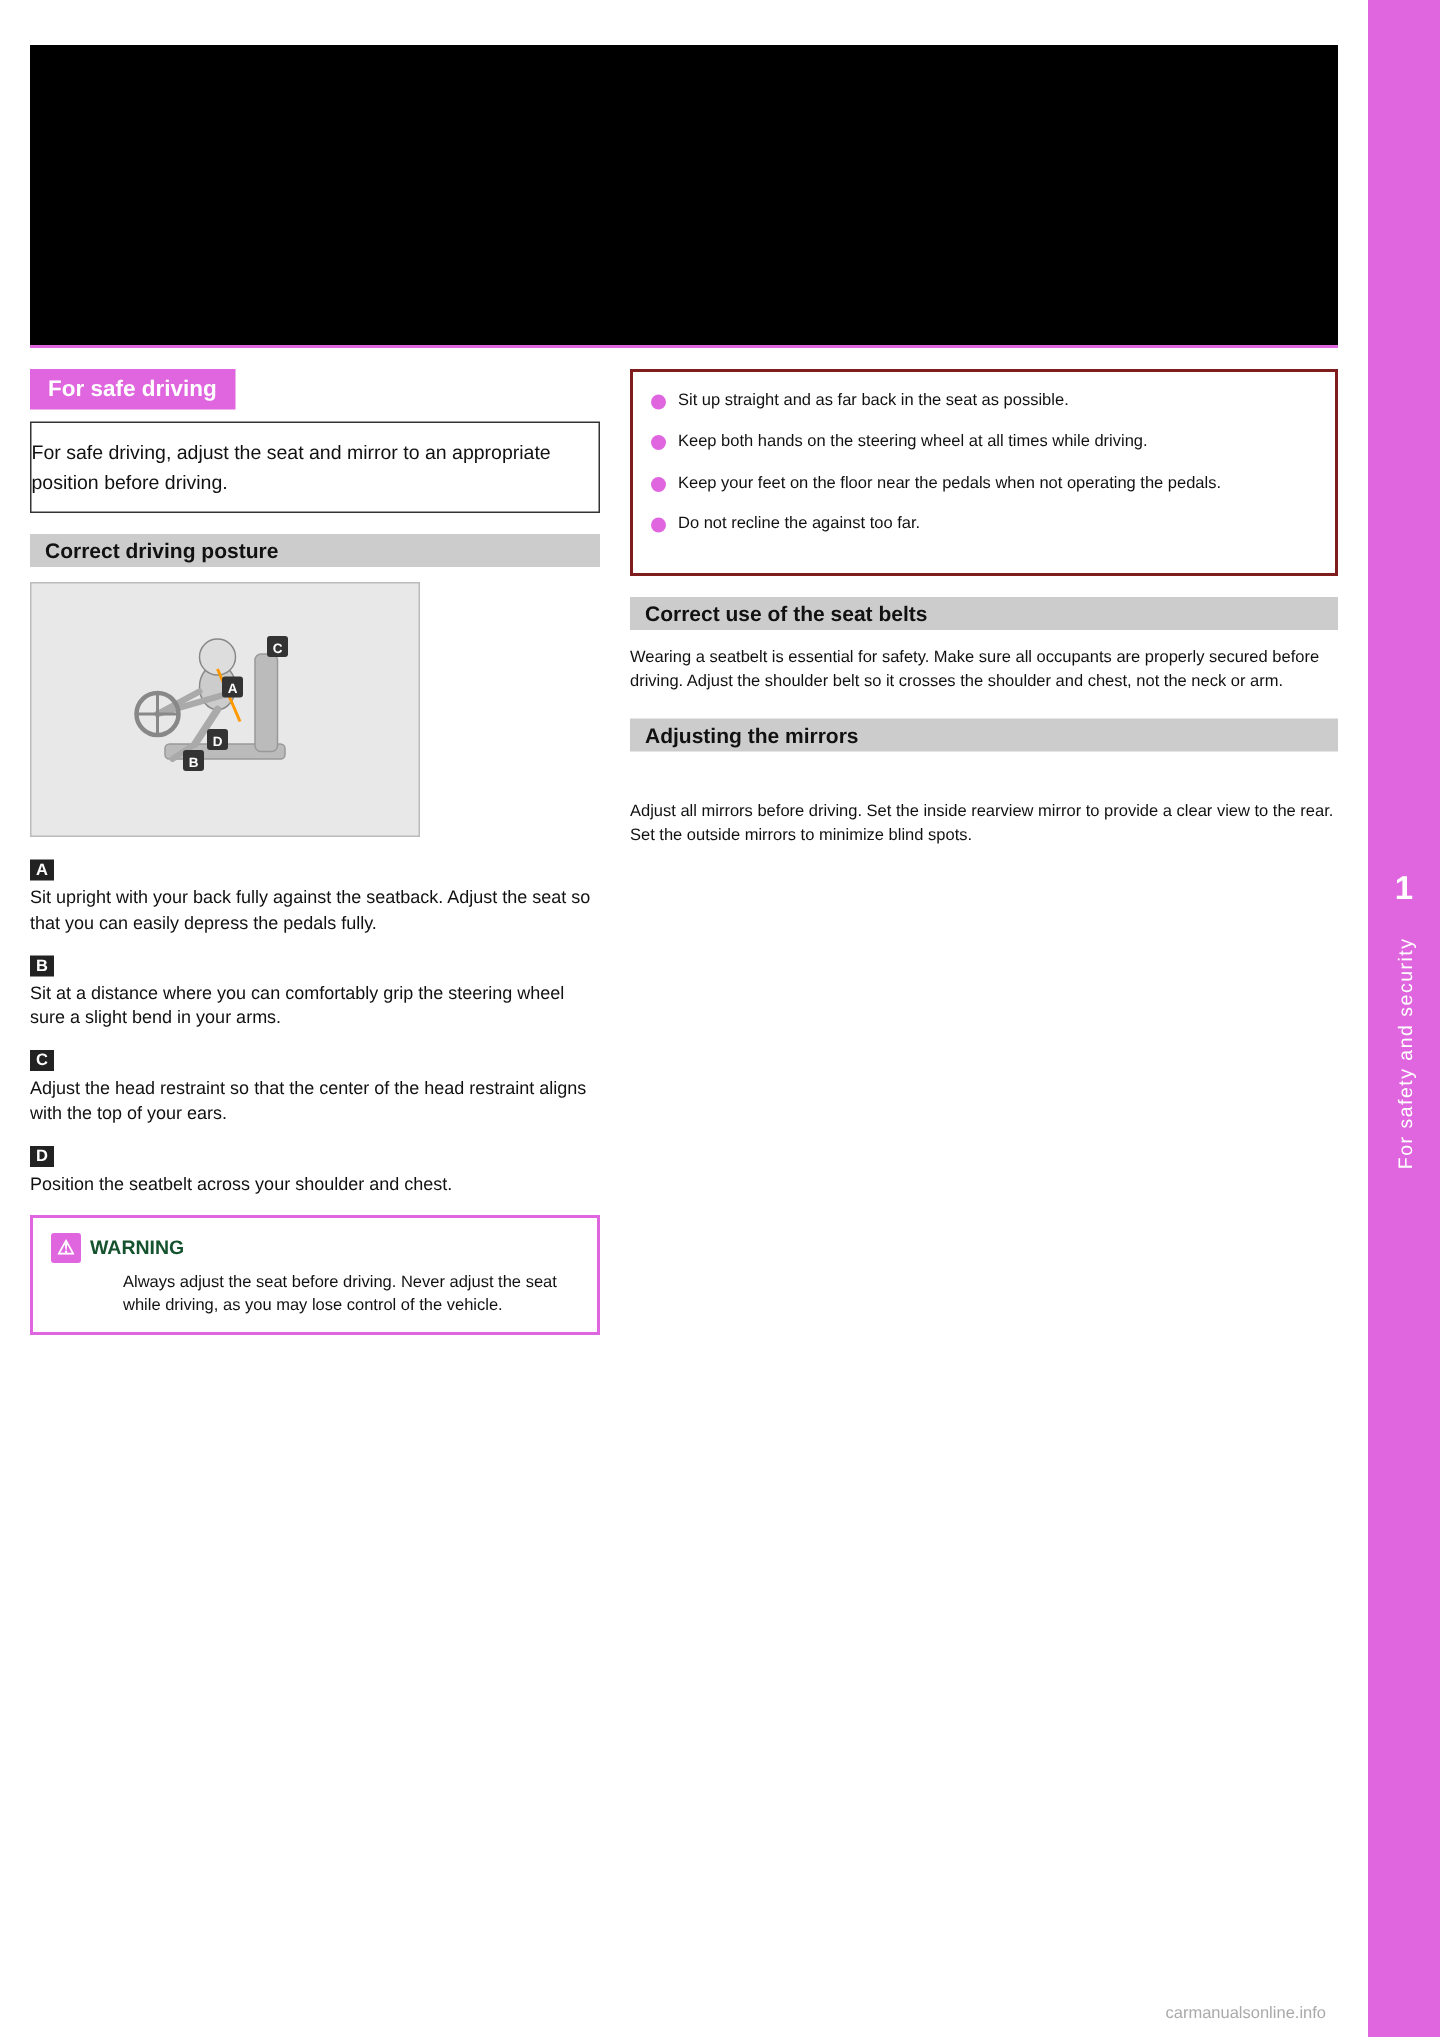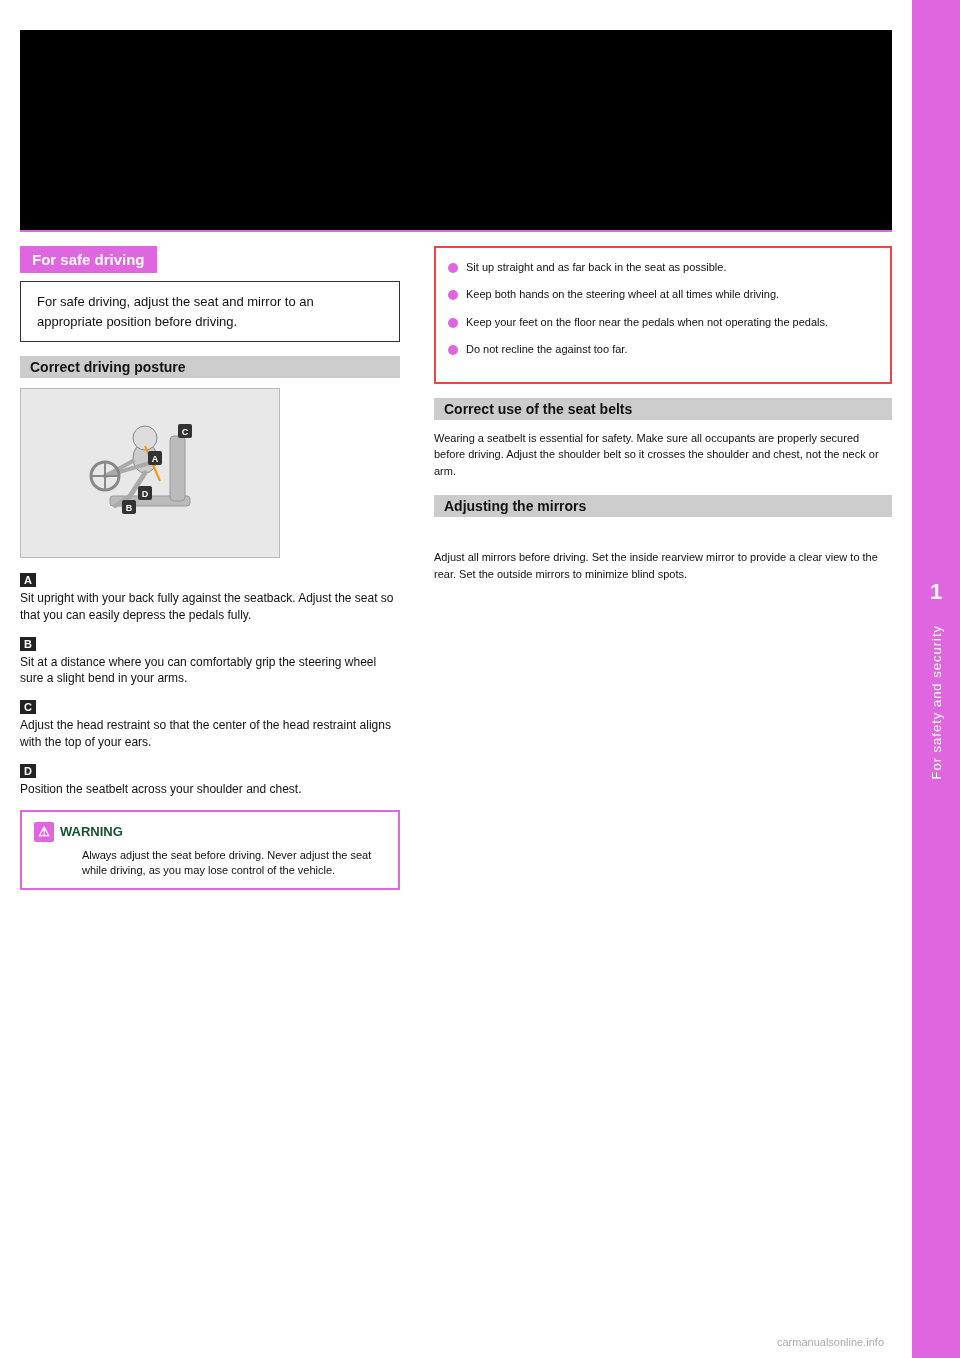--- a/index.html
+++ b/index.html
@@ -59,21 +59,21 @@
       width: 100%;
       height: 200px;
       background: #000;
       margin-bottom: 0;
     }
 
     
     .content-body {
       display: flex;
       flex-direction: row;
-      gap: 14px;
+      gap: 0;
       margin-top: 0;
     }
 
     .left-column {
       width: 390px;
       padding-right: 10px;
       flex-shrink: 0;
     }
 
     .right-column {
@@ -87,21 +87,21 @@
       color: #fff;
       font-weight: bold;
       font-size: 15px;
       padding: 5px 12px;
       display: inline-block;
       margin-bottom: 8px;
     }
 
     .for-safe-driving-box {
       border: 1.5px solid #333;
-      padding: 10px 16px;
+      padding: 10px 0;
       margin-bottom: 14px;
       font-size: 13px;
       line-height: 1.5;
       color: #111;
     }
 
     
     .section-heading {
       background: #ccc;
       color: #111;
@@ -188,21 +188,21 @@
 
     .warning-text {
       font-size: 11px;
       color: #111;
       line-height: 1.4;
       margin-left: 48px;
     }
 
     
     .bullet-box {
-      border: 2px solid #ef4444;
+      border: 2px solid #7f1d1d;
       padding: 12px;
       margin-bottom: 14px;
     }
 
     .bullet-item {
       display: flex;
       align-items: flex-start;
       gap: 8px;
       margin-bottom: 12px;
     }

